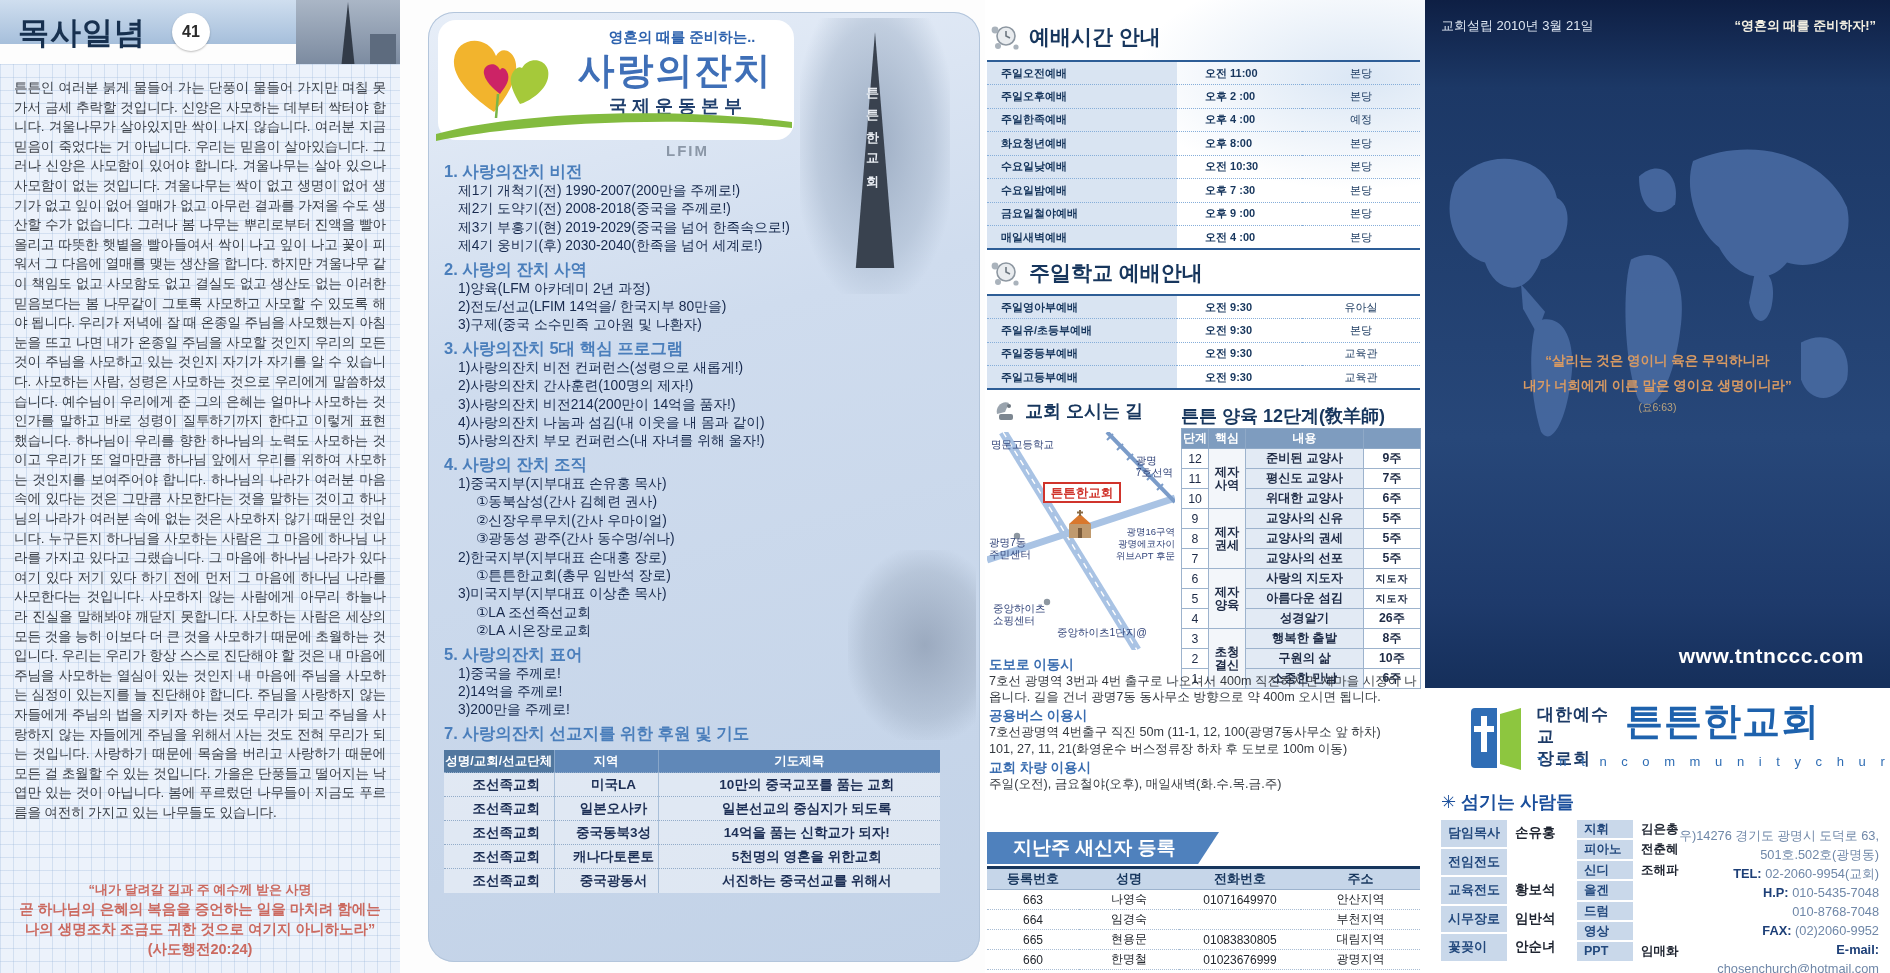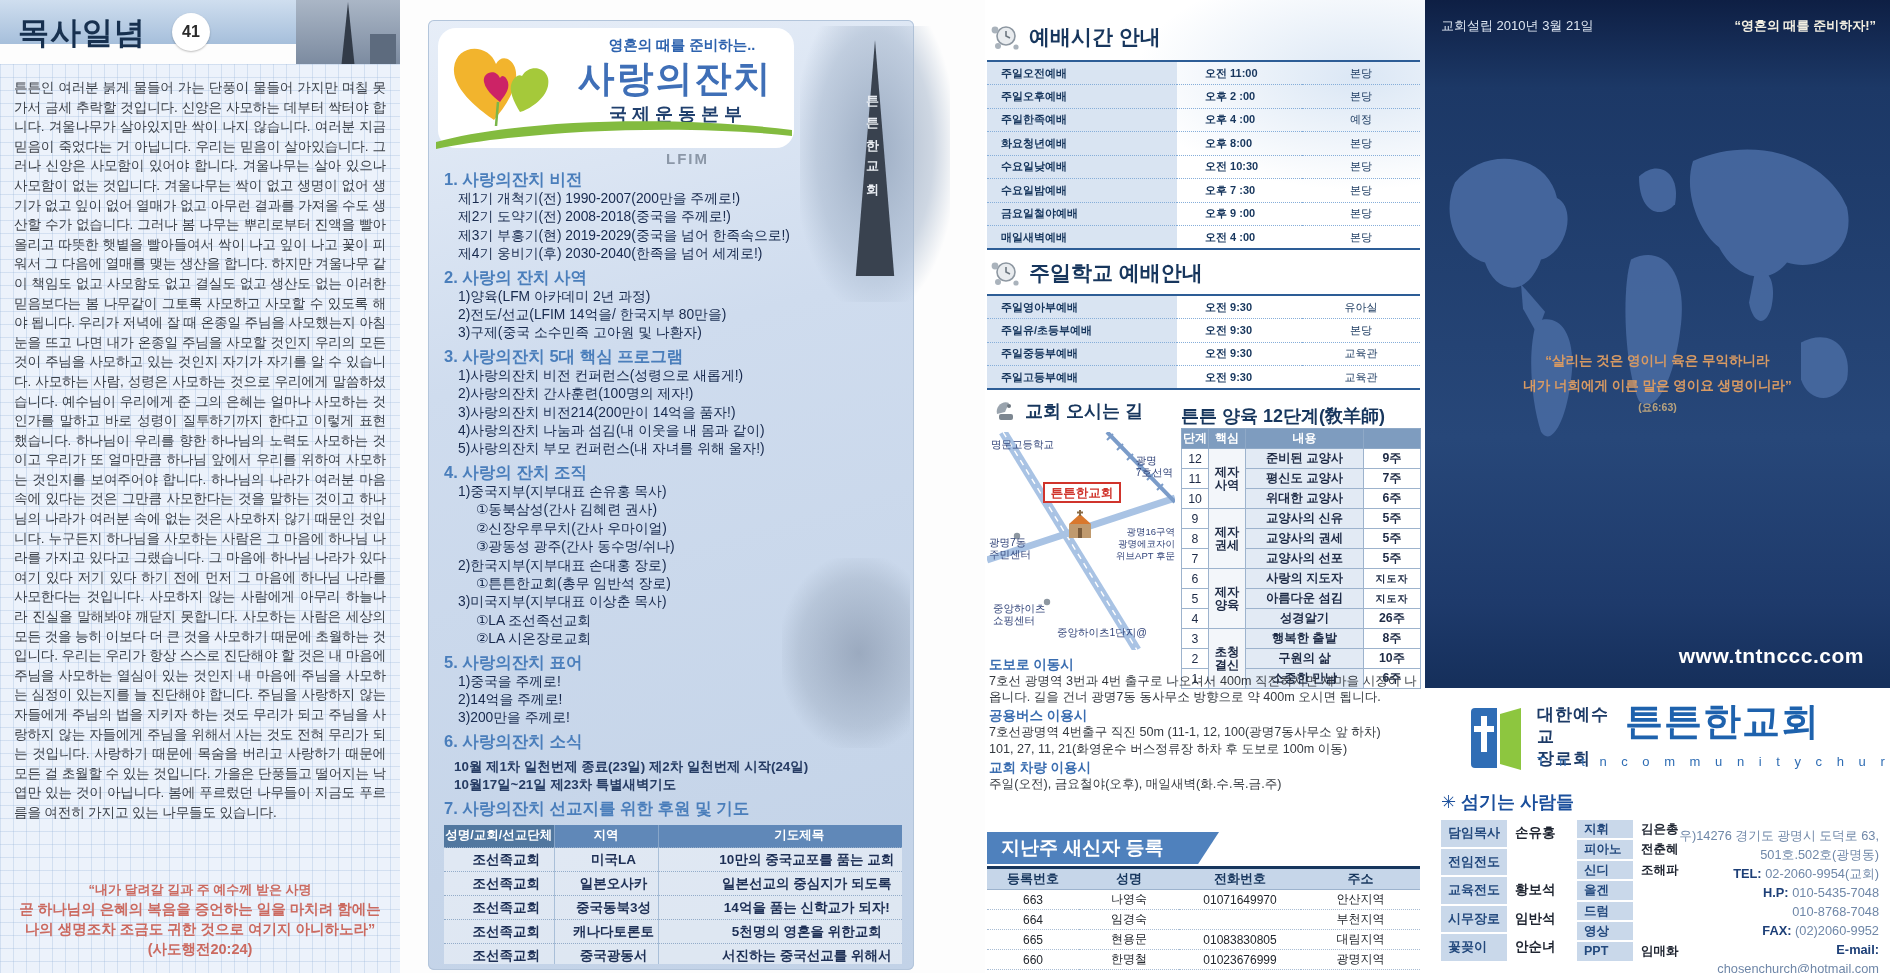--- a/index.html
+++ b/index.html
@@ -18,21 +18,21 @@
   .p1-body{position:absolute;left:0;top:64px;width:400px;height:909px;background-color:#ecf2fb;
     background-image:linear-gradient(rgba(150,180,218,.30) 1px,transparent 1px),linear-gradient(90deg,rgba(150,180,218,.30) 1px,transparent 1px);
     background-size:13px 13px;padding:14px 14px 8px 14px;display:flex;flex-direction:column;}
   .p1-text{flex:1;overflow:hidden;margin:0;font-size:13.6px;line-height:19.6px;text-align:justify;color:#3a3f47;letter-spacing:-0.2px;}
   .p1-verse{text-align:center;color:#cb6a60;font-weight:bold;padding:4px 0 6px 0;}
   .p1-verse .v1{font-size:13px;line-height:19px;}
   .p1-verse .v2{font-size:14.5px;line-height:20px;}
   .p1-verse .v3{font-size:14.5px;line-height:20px;}
 
   
-  .p2{position:absolute;left:428px;top:20px;width:486px;height:950px;border-radius:6px;
+  .p2{position:absolute;left:428px;top:12px;width:552px;height:950px;border-radius:26px;
       background:linear-gradient(165deg,#e7eef8 0%,#cfdcee 35%,#c2d2e7 100%);box-shadow:inset 0 0 0 1px #b3c5db;}
   .p2-white{position:absolute;left:10px;top:8px;width:356px;height:120px;background:#fff;border-radius:18px;}
   .p2-tagline{position:absolute;left:142px;top:16px;width:224px;text-align:center;color:#2d62ae;font-weight:bold;font-size:14.5px;}
   .p2-title{position:absolute;left:128px;top:34px;width:238px;text-align:center;font-size:37px;font-weight:bold;color:#3f6fb7;letter-spacing:2px;text-shadow:1px 1px 0 #fff,-1px 1px 0 #fff;}
   .p2-subtitle{position:absolute;left:150px;top:82px;width:200px;text-align:center;font-size:18px;font-weight:bold;color:#21406e;letter-spacing:5px;}
   .p2-hearts{position:absolute;left:16px;top:14px;}
   .p2-swoosh{position:absolute;left:6px;top:96px;}
   .p2-lfim{position:absolute;left:238px;top:130px;color:#8b97a7;font-weight:bold;font-size:15px;letter-spacing:2px;}
   .p2-tower{position:absolute;left:372px;top:6px;width:150px;height:276px;
      background:radial-gradient(ellipse at 50% 45%,rgba(148,165,188,.85) 0%,rgba(168,184,205,.55) 55%,rgba(190,205,224,0) 78%);}
@@ -71,33 +71,33 @@
   .ntable td.cont{background:#e2eaf4;font-weight:bold;}
   .ntable td.grp{white-space:pre-line;line-height:13px;font-weight:bold;background:#f3f6fa;}
   .ntable td.wk{font-weight:bold;}
   .ntable td.wk.small{font-size:10px;letter-spacing:1px;}
   .mapbox{position:absolute;left:2px;top:432px;width:188px;height:218px;background:#fff;}
   .map-label{position:absolute;font-size:10.5px;color:#33457a;line-height:12px;white-space:pre-line;}
   .map-church{position:absolute;left:56px;top:50px;width:78px;height:21px;border:2px solid #d0342c;background:#fff;color:#d0342c;font-weight:bold;font-size:12.5px;text-align:center;line-height:18px;}
   .dirs{position:absolute;left:4px;top:654px;width:434px;}
   .dir-h{font-size:13.5px;font-weight:bold;color:#3a6db0;line-height:17px;margin-top:2px;}
   .dir-b{font-size:12.6px;color:#34393f;line-height:16.2px;}
-  .ribbon{position:absolute;left:2px;top:832px;width:232px;height:32px;background:#4f81bd;clip-path:polygon(0 0,100% 0,91% 100%,0 100%);color:#fff;font-size:19px;font-weight:bold;line-height:32px;padding-left:14px;}
+  .ribbon{position:absolute;left:2px;top:832px;width:232px;height:32px;background:#4f81bd;clip-path:polygon(0 0,100% 0,91% 100%,0 100%);color:#fff;font-size:19px;font-weight:bold;line-height:32px;padding-left:26px;}
   table.newc{position:absolute;left:2px;top:866px;width:433px;border-collapse:collapse;border-top:3px solid #17365d;}
   table.newc th{background:#c6d6e9;color:#17365d;font-size:13px;height:21px;border-bottom:1px solid #9db3cd;}
   table.newc td{height:14.3px;font-size:12px;color:#22262c;text-align:center;border-bottom:1px dotted #a9bdd4;}
 
   
   .p4{position:absolute;left:1425px;top:0;width:465px;height:973px;background:linear-gradient(180deg,#0e1f44 0%,#1c3866 9%,#274779 45%,#1e3a6b 62%,#16305c 70%);}
   .p4-top-left{position:absolute;left:16px;top:17px;font-size:13px;color:#dfe7f2;}
   .p4-top-right{position:absolute;right:14px;top:17px;font-size:13px;color:#f3efe2;font-weight:bold;}
   .p4-map{position:absolute;left:0;top:118px;opacity:.95;}
   .p4-verse{position:absolute;left:0;top:348px;width:465px;text-align:center;}
   .p4-verse .l{color:#d89a63;font-weight:bold;font-size:13.5px;line-height:25px;}
-  .p4-verse .r{color:#b9a37e;font-size:10.5px;margin-top:3px;font-weight:bold;}
+  .p4-verse .r{color:#b9a37e;font-size:10.5px;margin-top:3px;}
   .p4-site{position:absolute;right:26px;top:644px;color:#fff;font-weight:bold;font-size:21px;letter-spacing:.5px;}
   .p4-white{position:absolute;left:0;top:688px;width:465px;height:285px;background:#fff;}
   .door-icon{position:absolute;left:42px;top:18px;width:58px;height:66px;}
   .p4-denom{position:absolute;left:112px;top:16px;color:#1c3a66;font-weight:bold;font-size:17px;letter-spacing:1px;line-height:22px;width:86px;}
   .p4-denom .j{text-align:justify;text-align-last:justify;}
   .p4-church{position:absolute;left:200px;top:8px;font-size:38px;font-weight:bold;color:#1e62ad;letter-spacing:1px;}
   .p4-eng{position:absolute;left:112px;top:66px;font-size:13px;color:#2f6db4;letter-spacing:5.5px;white-space:nowrap;}
   .p4-staff-title{position:absolute;left:16px;top:102px;font-size:18px;font-weight:bold;color:#1b4f9c;}
   .staff{position:absolute;}
   .staff .row{display:flex;margin-bottom:2px;}
@@ -199,28 +199,20 @@
             <div class="p2-item i2">①LA 조선족선교회</div>
             <div class="p2-item i2">②LA 시온장로교회</div>
           </div>
       </div>
       <div>
         <div class="p2-sec-title">5. 사랑의잔치 표어</div>
         <div>
             <div class="p2-item i1">1)중국을 주께로!</div>
             <div class="p2-item i1">2)14억을 주께로!</div>
             <div class="p2-item i1">3)200만을 주께로!</div>
-          </div>
-      </div>
-      <div>
-        <div class="p2-sec-title">6. 사랑의잔치 소식</div>
-        <div class="p2-news-gap"></div>
-        <div>
-            <div class="p2-item news">10월 제1차 일천번제 종료(23일) 제2차 일천번제 시작(24일)</div>
-            <div class="p2-item news">10월17일~21일 제23차 특별새벽기도</div>
           </div>
       </div>
       <div>
         <div class="p2-sec-title">7. 사랑의잔치 선교지를 위한 후원 및 기도</div>
         <table class="p2-table">
           <thead>
             <tr>
               <th style="width:110px">성명/교회/선교단체</th>
               <th style="width:104px">지역</th>
               <th>기도제목</th>

